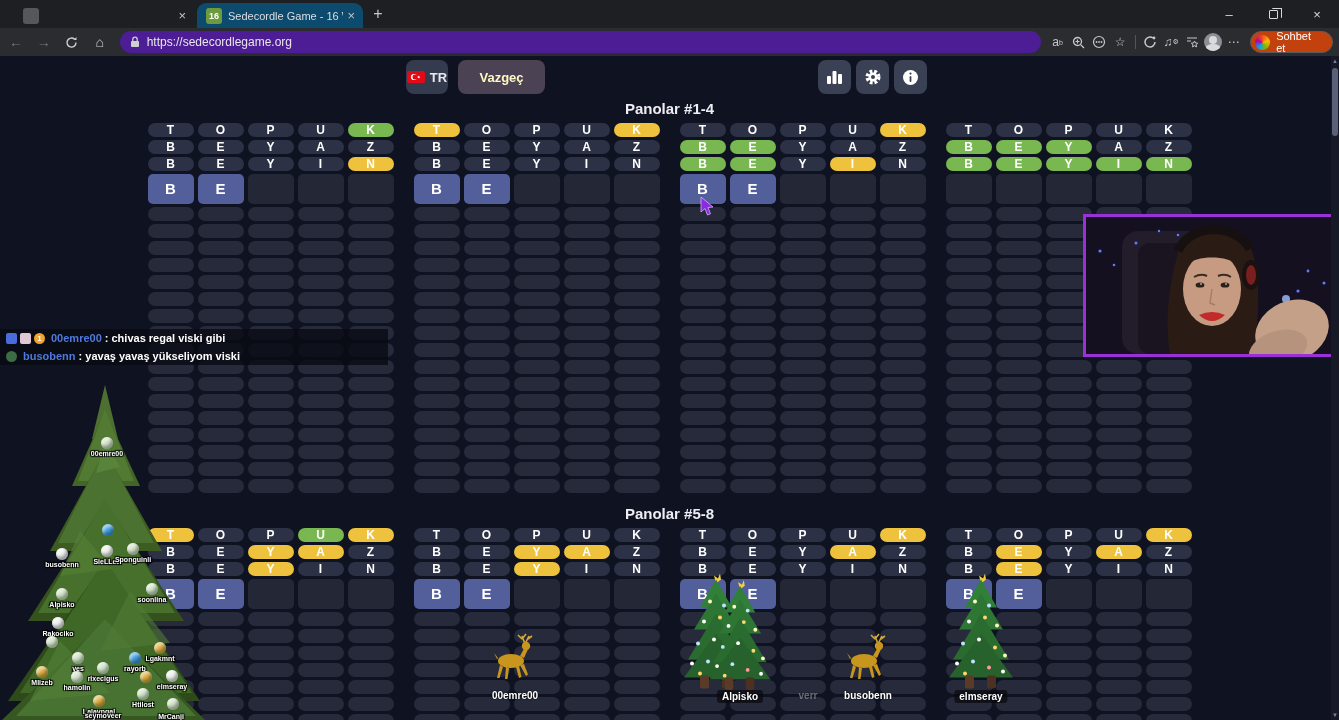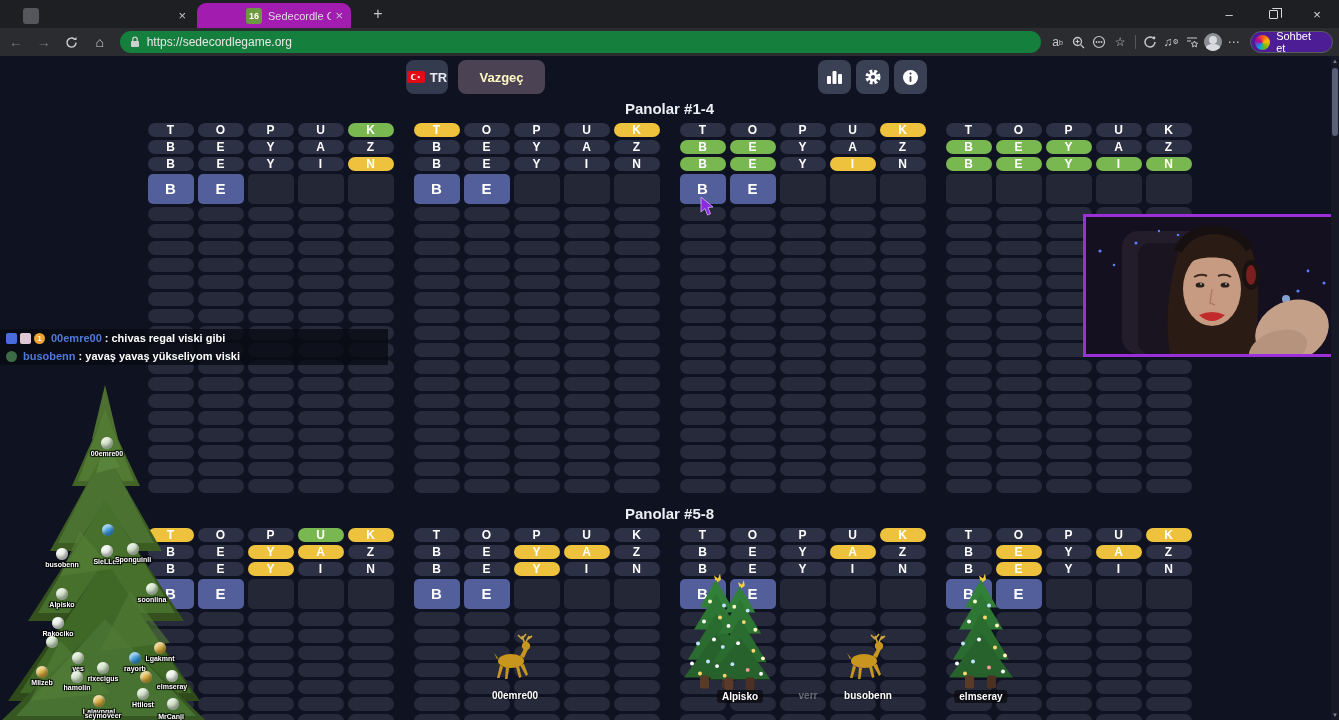--- a/index.html
+++ b/index.html
@@ -4,21 +4,21 @@
 <style>
   * { margin:0; padding:0; box-sizing:border-box; }
   html,body { width:1339px; height:720px; overflow:hidden; background:#0f1220;
     font-family:"Liberation Sans", sans-serif; }
   .browser { position:relative; width:1339px; height:720px; }
 
   
   .titlebar { position:absolute; left:0; top:0; width:100%; height:28px; background:#1e1f23; }
   .tab { position:absolute; top:3px; height:25px; border-radius:9px 9px 0 0; display:flex; align-items:center; }
   .tab.inactive { left:14px; width:180px; background:transparent; }
-  .tab.active { left:197px; width:154px; background:#a21caf;padding-left:40px; }
+  .tab.active { left:197px; width:166px; background:#0c4a6e; }
   .tab-fav { width:16px; height:16px; border-radius:3px; margin:0 6px 0 9px; flex:0 0 auto;
     display:flex; align-items:center; justify-content:center; font-size:9px; font-weight:bold; color:#fff; }
   .tab-fav.grey { background:#55575c; }
   .tab-fav.green { background:#6b9a3f; }
   .tab-title { font-size:11px; color:#dddde0; white-space:nowrap; overflow:hidden; flex:1; }
   .tab-close { color:#c2c3c6; font-size:13px; padding:0 8px 0 4px; cursor:default; }
   .newtab { position:absolute; left:368px; top:5px; color:#c6c7c9; font-size:16px; width:20px; text-align:center; }
   .wincontrols { position:absolute; right:0; top:0; height:28px; display:flex; }
   .winbtn { width:44px; height:28px; display:flex; align-items:center; justify-content:center; color:#d7d8da; font-size:13px; }
   .winbtn .maxsq { width:9px; height:9px; border:1px solid #d7d8da; border-radius:1px; position:relative; }
@@ -29,30 +29,30 @@
     border-bottom:8px solid transparent; margin-right:2px;
     filter:drop-shadow(1px 1px 0 #000); }
   .overlay-stream .txt { font-size:19px; font-weight:bold; color:#fff; letter-spacing:-0.5px;
     text-shadow:1px 1px 0 #000, -1px 1px 0 #000, 1px -1px 0 #000, -1px -1px 0 #000; }
 
   .toolbar { position:absolute; left:0; top:28px; width:100%; height:28px; background:#2b2c30;
     display:flex; align-items:center; }
   .nav-ic { width:24px; height:22px; display:flex; align-items:center; justify-content:center;
     font-size:14px; color:#cfd0d2; margin-left:4px; }
   .nav-ic.dim { color:#77787c; }
-  .addressbar { height:22px; background:#15803d; border-radius:11px; margin-left:8px;
+  .addressbar { height:22px; background:#4c1d95; border-radius:11px; margin-left:8px;
     width:925px; display:flex; align-items:center; padding:0 10px; }
   .url { font-size:12px; color:#e6e6e8; margin-left:7px; }
   .tool-right { display:flex; align-items:center; margin-left:6px; }
   .tr-ic { width:21px; height:22px; display:flex; align-items:center; justify-content:center; color:#c7c8ca; font-size:12px; }
   .tr-sep { width:1px; height:14px; background:#55565a; margin:0 4px; }
   .avatar { width:18px; height:18px; border-radius:50%; background:#8b8e94; position:relative; overflow:hidden; }
   .avatar::before { content:""; position:absolute; left:5px; top:3px; width:8px; height:8px; border-radius:50%; background:#d9dadd; }
   .avatar::after { content:""; position:absolute; left:1px; top:11px; width:16px; height:10px; border-radius:50%; background:#d9dadd; }
-  .copilot { height:22px; border-radius:11px; background:#4c1d95; border:1px solid #5a5b60;
+  .copilot { height:22px; border-radius:11px; background:#c2410c; border:1px solid #5a5b60;
     display:flex; align-items:center; padding:0 9px 0 4px; margin:0 6px; }
   .copilot-ic { width:15px; height:15px; border-radius:50%; margin-right:6px;
     background:conic-gradient(#f25022,#ffb900,#7fba00,#00a4ef,#b4009e,#f25022); }
   .copilot span { font-size:11px; color:#fff; }
 
   
   .page { position:absolute; left:0; top:56px; width:1339px; height:664px; background:#0f1220; overflow:hidden; }
 
   .gbtn { position:absolute; top:4px; height:34px; border-radius:8px; display:flex; align-items:center;
     justify-content:center; font-weight:bold; }

